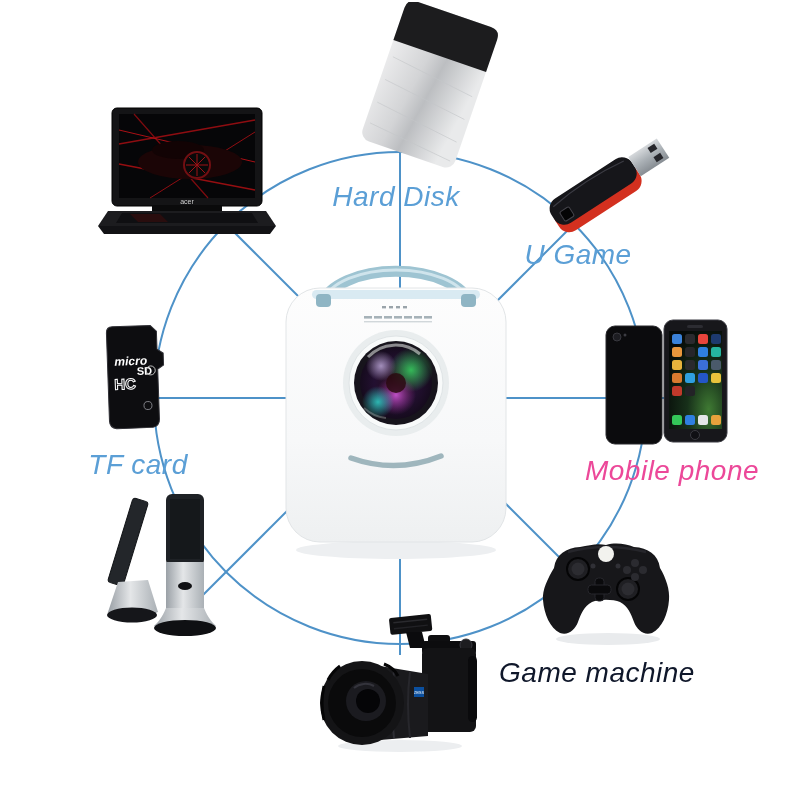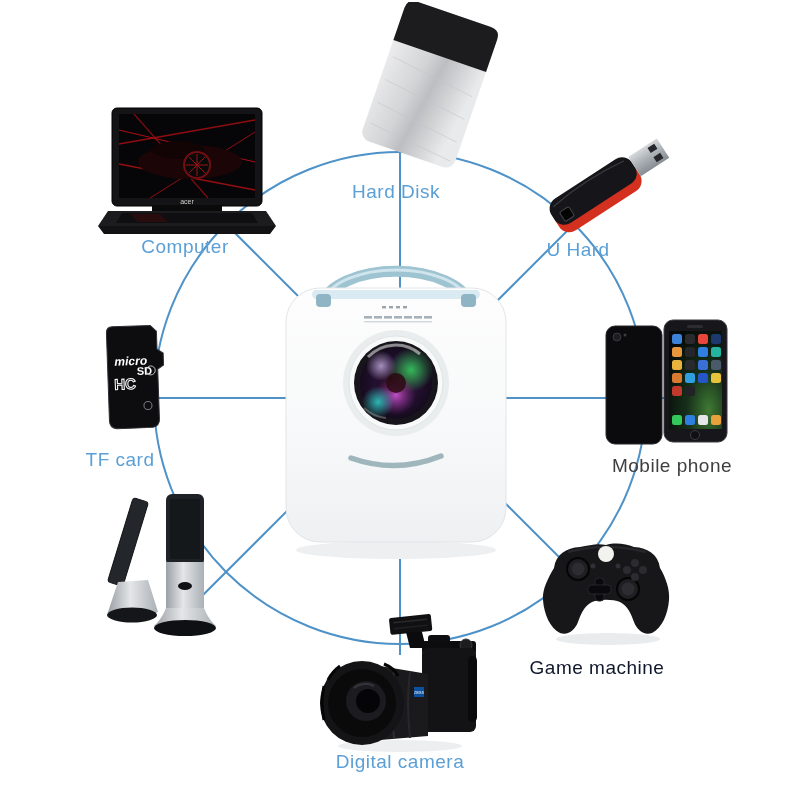--- a/index.html
+++ b/index.html
@@ -1,20 +1,20 @@
 <!DOCTYPE html>
 <html><head>
 <meta charset="utf-8">
 <style>
   html,body{margin:0;padding:0;background:#fff;}
   .stage{position:relative;width:800px;height:800px;background:#ffffff;overflow:hidden;
          font-family:"Liberation Sans", sans-serif;}
   .layer{position:absolute;left:0;top:0;}
   .device-label{position:absolute;transform:translateX(-50%);white-space:nowrap;
-                font-size:19px;font-weight:300;letter-spacing:.5px;color:#5b9fd6;}
+                font-size:28px;font-weight:300;letter-spacing:.5px;color:#5b9fd6;font-style:italic;}
   svg{display:block;}
 </style>
 </head>
 <body>
 
 <div class="stage">
 
   <svg class="layer" width="800" height="800">
     <circle cx="400" cy="398" r="246" fill="none" stroke="#4e92c8" stroke-width="2"></circle>
     <g stroke="#4e92c8" stroke-width="2">
@@ -299,21 +299,19 @@
     <circle cx="143" cy="120" r="22" fill="url(#ggreen)"></circle>
     <circle cx="128" cy="145" r="20" fill="url(#gmag)"></circle>
     <circle cx="110" cy="152" r="16" fill="url(#gcyan)"></circle>
     <circle cx="113" cy="116" r="15" fill="url(#glav)"></circle>
     <circle cx="128" cy="133" r="10" fill="#2a0a10" opacity="0.85"></circle>
     <path d="M 100 107 A 38 38 0 0 1 152 104" stroke="rgba(255,255,255,0.5)" stroke-width="3" fill="none"></path>
     <path d="M 96 158 A 38 38 0 0 0 118 168" stroke="rgba(255,255,255,0.25)" stroke-width="2" fill="none"></path>
     <path d="M 83 208 Q 128 224 173 206" stroke="#9fb6bd" stroke-width="5.5" fill="none" stroke-linecap="round"></path>
   </svg>
 
-  <div class="device-label" style="left: 185px; top: 236px; color: rgb(91, 159, 214);">Computer</div>
   <div class="device-label" style="left: 396px; top: 181px; color: rgb(91, 159, 214);">Hard Disk</div>
-  <div class="device-label" style="left: 578px; top: 239px; color: rgb(91, 159, 214);">U Hard</div>
-  <div class="device-label" style="left: 672px; top: 455px; color: #404040;">Mobile phone</div>
+  <div class="device-label" style="left: 578px; top: 239px; color: rgb(91, 159, 214);">U Game</div>
+  <div class="device-label" style="left: 672px; top: 455px; color: #ec4899;">Mobile phone</div>
   <div class="device-label" style="left: 597px; top: 657px; color: #0f172a;">Game machine</div>
-  <div class="device-label" style="left: 400px; top: 751px; color: rgb(91, 159, 214);">Digital camera</div>
-  <div class="device-label" style="left: 120px; top: 449px; color: rgb(91, 159, 214);">TF card</div>
+  <div class="device-label" style="left: 138px; top: 449px; color: rgb(91, 159, 214);">TF card</div>
 
 </div>
 
 </body></html>

